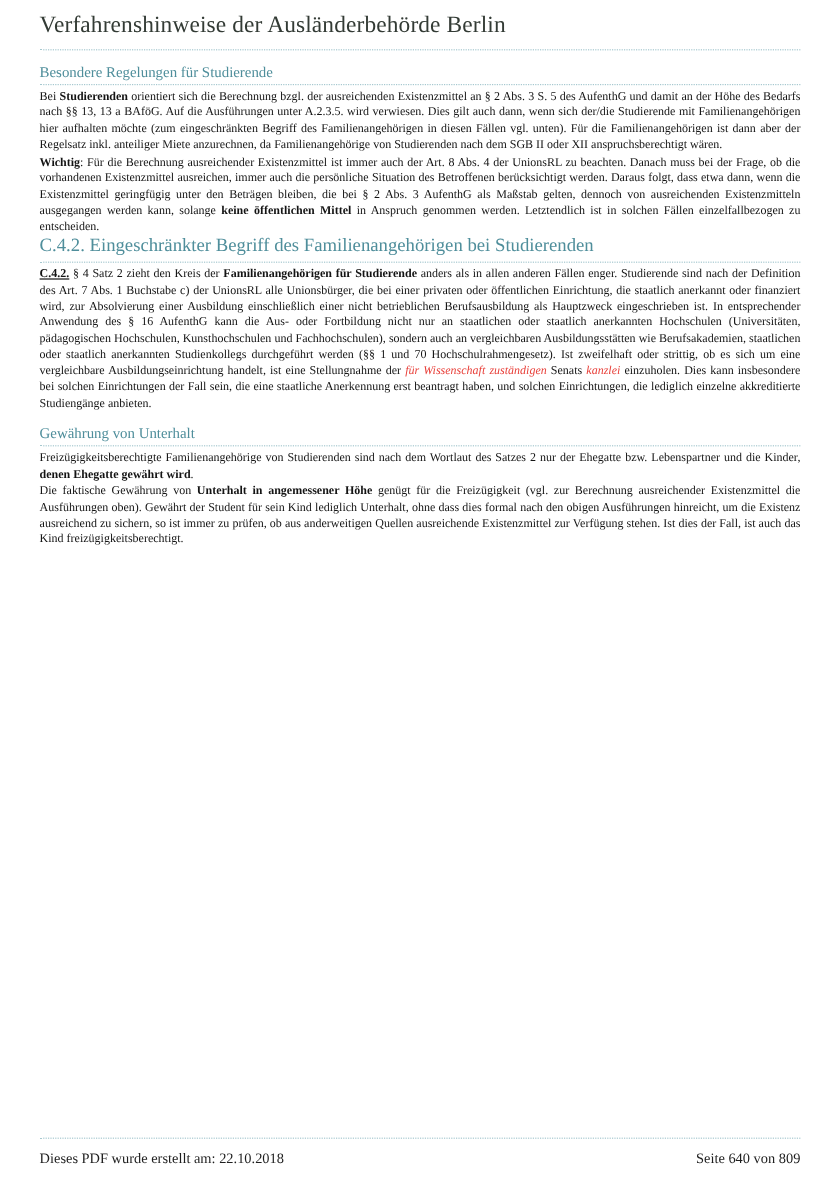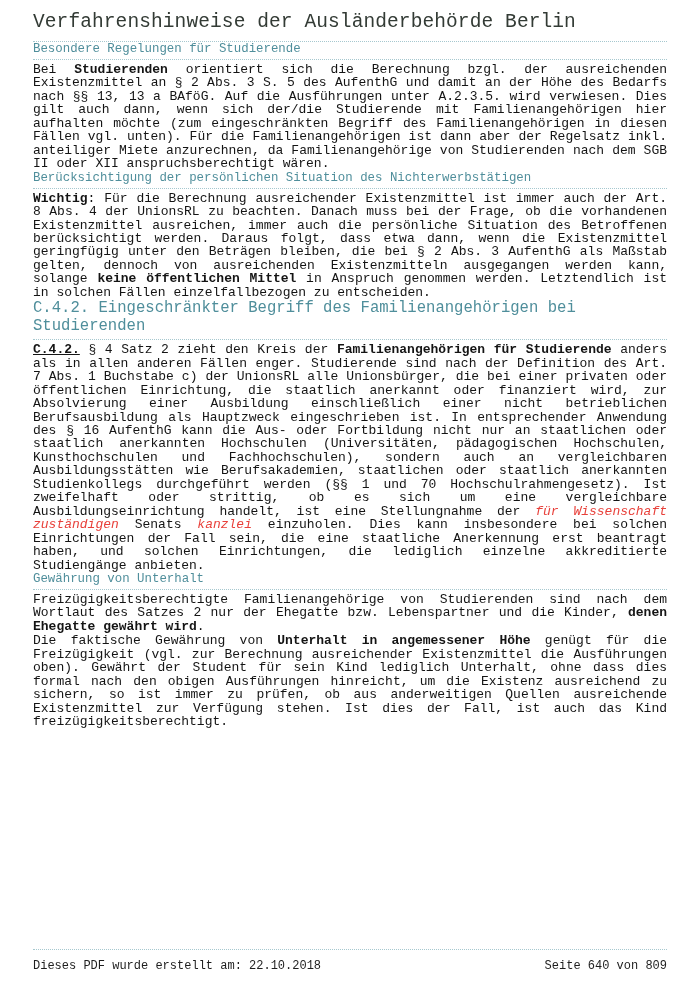--- a/index.html
+++ b/index.html
@@ -9,55 +9,56 @@
     --body:#141414;
     --title:#333b35;
     --footer:#1e1e1e;
   }
   html,body{margin:0;padding:0;background:#ffffff;}
   .page{
     position:relative;
     width:700px;
     height:990px;
     background:#ffffff;
-    font-family:Liberation Mono, monospace;
+    font-family:Liberation Serif, serif;
     overflow:hidden;
     box-sizing:border-box;
   }
   .content{
     padding:11px 33px 0 33px;
   }
   .doc-title{
     margin:0;
     font-size:19.5px;
     font-weight:400;
     color:var(--title);
     letter-spacing:0.1px;
     padding-bottom:8px;
     border-bottom:1px dotted var(--rule);
   }
   .subheading{
     color:var(--teal);
     font-size:12.4px;
     line-height:14px;
+    margin-top:11px;
     padding-bottom:3px;
     border-bottom:1px dotted var(--rule);
   }
   .chapter-heading{
     color:var(--teal);
     font-size:15.6px;
     line-height:18px;
     margin-top:0;
     padding-bottom:4px;
     border-bottom:1px dotted var(--rule);
   }
   .para{
     margin:3px 0 0 0;
     text-align:justify;
-    font-size:13px;
+    font-size:10px;
     line-height:13.45px;
     color:var(--body);
   }
   .para + .para{margin-top:1px;}
   .run-n{}
   .run-b{font-weight:bold;}
   .run-bu{font-weight:bold;text-decoration:underline;margin-top:44px;}
   .run-ri{color:var(--red);font-style:italic;margin-top:36px;}
   .footer{
     position:absolute;
@@ -74,21 +75,20 @@
 </style>
 </head>
 <body>
 
 <div class="page" style="--teal: #4f8e9b; --rule: #a6c8cf; --red: #e8403a; --body: #141414; --title: #333b35;">
   <div class="content">
     <h1 class="doc-title">Verfahrenshinweise der Ausländerbehörde Berlin</h1>
     <div>
         <div class="subheading">Besondere Regelungen für Studierende</div>
         <p class="para"><span class="run-n">Bei </span><span class="run-b">Studierenden</span><span class="run-n"> orientiert sich die Berechnung bzgl. der ausreichenden Existenzmittel an § 2 Abs. 3 S. 5 des AufenthG und damit an der Höhe des Bedarfs nach §§ 13, 13 a BAföG. Auf die Ausführungen unter A.2.3.5. wird verwiesen. Dies gilt auch dann, wenn sich der/die Studierende  mit Familienangehörigen hier aufhalten möchte (zum eingeschränkten Begriff des Familienangehörigen in diesen Fällen vgl. unten). Für die Familienangehörigen ist dann aber der Regelsatz inkl. anteiliger Miete anzurechnen, da Familienangehörige von Studierenden nach dem SGB II oder XII anspruchsberechtigt wären.</span></p>
-        <div class="subheading">Berücksichtigung der persönlichen Situation des Nichterwerbstätigen</div>
         <p class="para"><span class="run-b">Wichtig</span><span class="run-n">: Für die Berechnung ausreichender Existenzmittel ist immer auch der Art. 8 Abs. 4 der UnionsRL zu beachten. Danach muss bei der Frage, ob die vorhandenen Existenzmittel ausreichen, immer auch die persönliche Situation des Betroffenen berücksichtigt werden. Daraus folgt, dass etwa dann, wenn die Existenzmittel geringfügig unter den Beträgen bleiben, die bei § 2 Abs. 3 AufenthG als Maßstab gelten, dennoch von ausreichenden Existenzmitteln ausgegangen werden kann, solange </span><span class="run-b">keine öffentlichen Mittel</span><span class="run-n"> in Anspruch genommen werden. Letztendlich ist in solchen Fällen einzelfallbezogen zu entscheiden.</span></p>
         <div class="chapter-heading">C.4.2. Eingeschränkter Begriff des Familienangehörigen bei Studierenden</div>
         <p class="para"><span class="run-bu">C.4.2.</span><span class="run-n"> § 4 Satz 2 zieht den Kreis der </span><span class="run-b">Familienangehörigen für Studierende</span><span class="run-n"> anders als in allen anderen Fällen enger. Studierende sind nach der Definition des Art. 7 Abs. 1 Buchstabe c) der UnionsRL alle Unionsbürger, die bei einer privaten oder öffentlichen Einrichtung, die staatlich anerkannt oder finanziert wird, zur Absolvierung einer Ausbildung einschließlich einer nicht betrieblichen Berufsausbildung als Hauptzweck eingeschrieben ist. In entsprechender Anwendung des § 16 AufenthG kann die Aus- oder Fortbildung nicht nur an staatlichen oder staatlich anerkannten Hochschulen (Universitäten, pädagogischen Hochschulen, Kunsthochschulen und Fachhochschulen), sondern auch an vergleichbaren Ausbildungsstätten wie Berufsakademien, staatlichen oder staatlich anerkannten Studienkollegs durchgeführt werden (§§ 1 und 70 Hochschulrahmengesetz). Ist zweifelhaft oder strittig, ob es sich um eine vergleichbare Ausbildungseinrichtung handelt, ist eine Stellungnahme der </span><span class="run-ri">für Wissenschaft zuständigen</span><span class="run-n"> Senats </span><span class="run-ri">kanzlei</span><span class="run-n"> einzuholen. Dies kann insbesondere bei solchen Einrichtungen der Fall sein, die eine staatliche Anerkennung erst beantragt haben, und solchen Einrichtungen, die lediglich einzelne akkreditierte Studiengänge anbieten.</span></p>
         <div class="subheading">Gewährung von Unterhalt</div>
         <p class="para"><span class="run-n">Freizügigkeitsberechtigte Familienangehörige von Studierenden sind nach dem Wortlaut des Satzes 2 nur der Ehegatte bzw. Lebenspartner und die Kinder, </span><span class="run-b">denen Ehegatte gewährt wird</span><span class="run-n">.</span></p>
         <p class="para"><span class="run-n">Die faktische Gewährung von </span><span class="run-b">Unterhalt in angemessener Höhe</span><span class="run-n"> genügt für die Freizügigkeit (vgl. zur Berechnung ausreichender Existenzmittel die Ausführungen oben). Gewährt der Student für sein Kind lediglich Unterhalt, ohne dass dies formal nach den obigen Ausführungen hinreicht, um die Existenz ausreichend zu sichern, so ist immer zu prüfen, ob aus anderweitigen Quellen ausreichende Existenzmittel zur Verfügung stehen. Ist dies der Fall, ist auch das Kind freizügigkeitsberechtigt.</span></p>
       </div>
   </div>
 
   <div class="footer">

